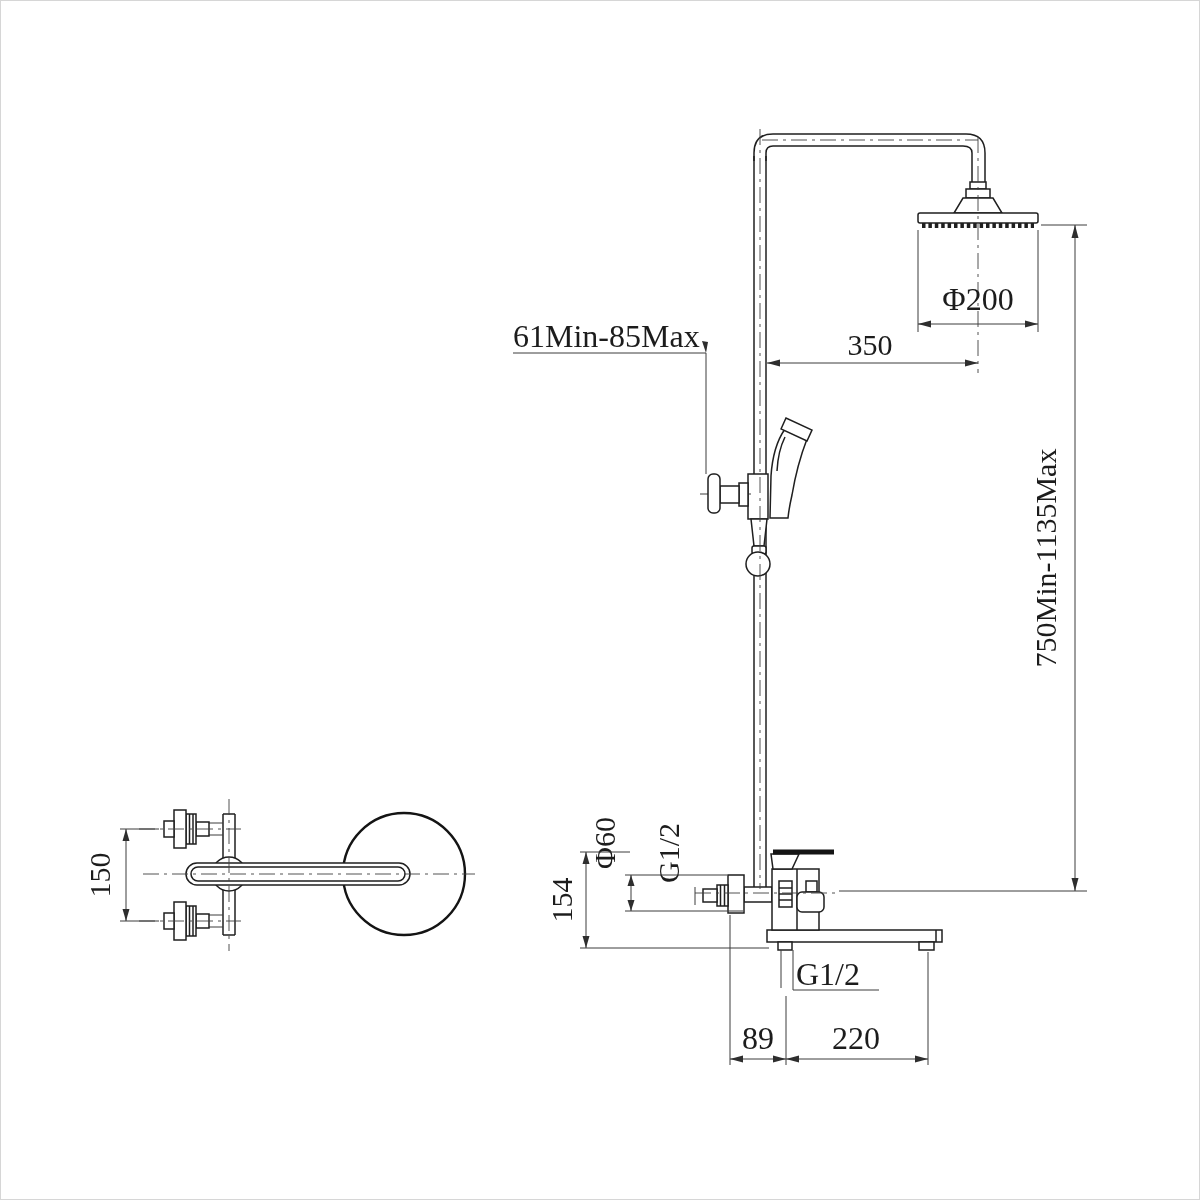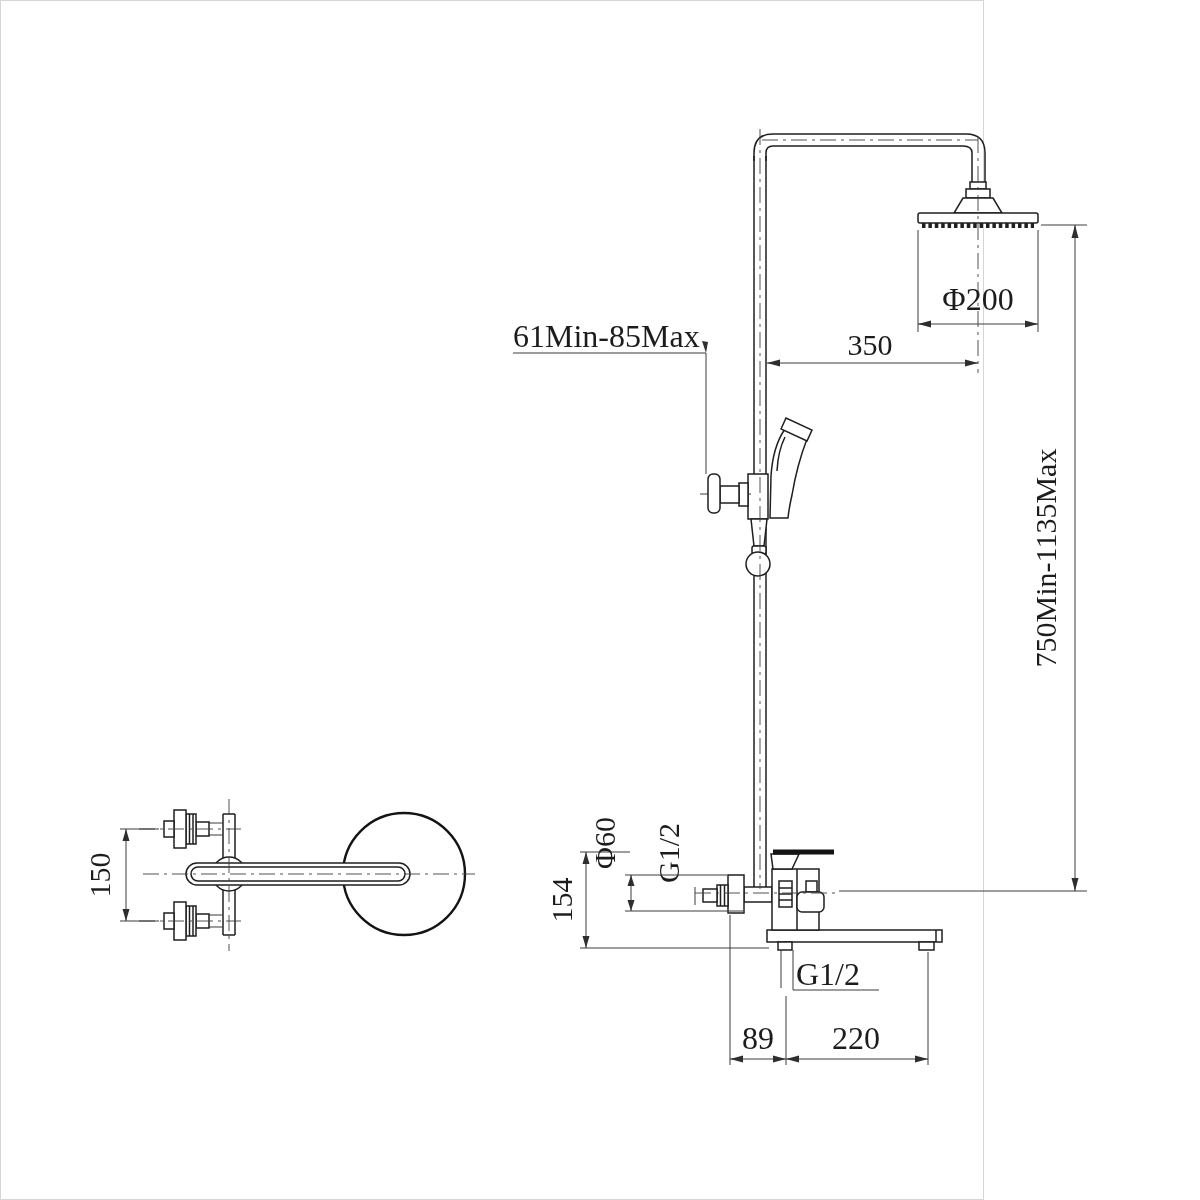--- a/index.html
+++ b/index.html
@@ -1,18 +1,18 @@
 <!DOCTYPE html>
 <html><head>
 <meta charset="utf-8">
 <style>
   html,body{margin:0;padding:0;background:#ffffff;}
   .canvas{
     position:relative;
-    width:984px;height:1200px;
+    width:1200px;height:1200px;
     background:#ffffff;
     border:1px solid #d6d6d6;
     box-sizing:border-box;
     font-family:"Liberation Serif", serif;
   }
   svg{display:block}
   
   .ln{stroke:#1f1f1f;stroke-width:1.5;fill:none;stroke-linecap:butt;}
   .lnw{stroke:#1f1f1f;stroke-width:1.5;fill:#ffffff;}
   .ln2{stroke:#141414;stroke-width:2.4;fill:#ffffff;}

